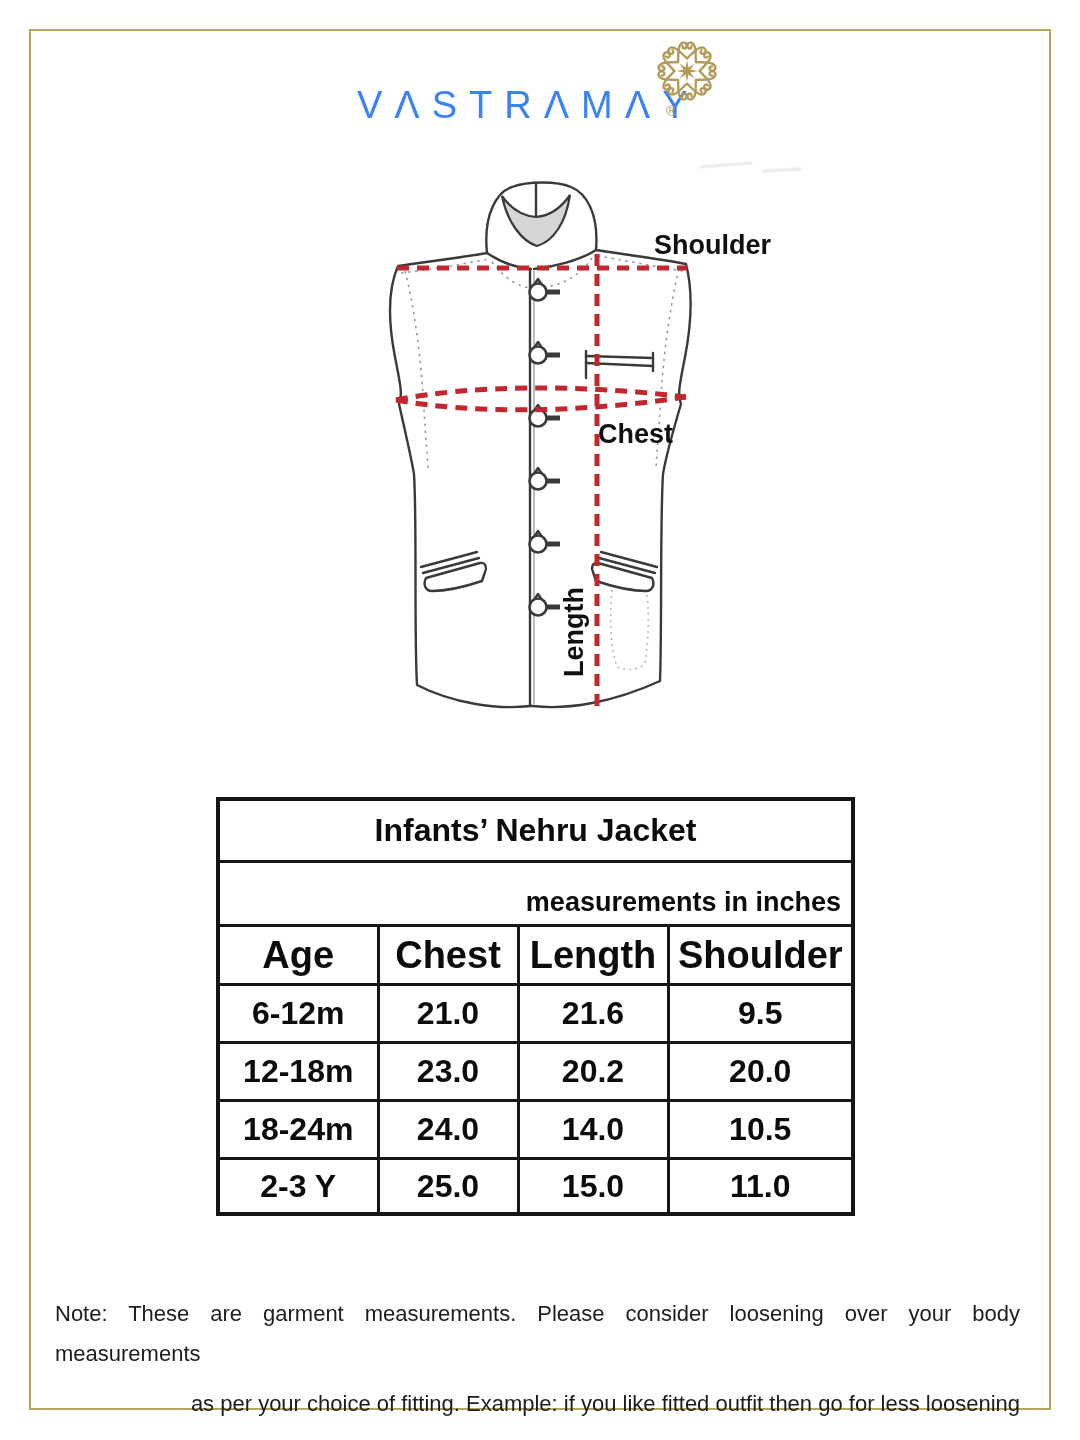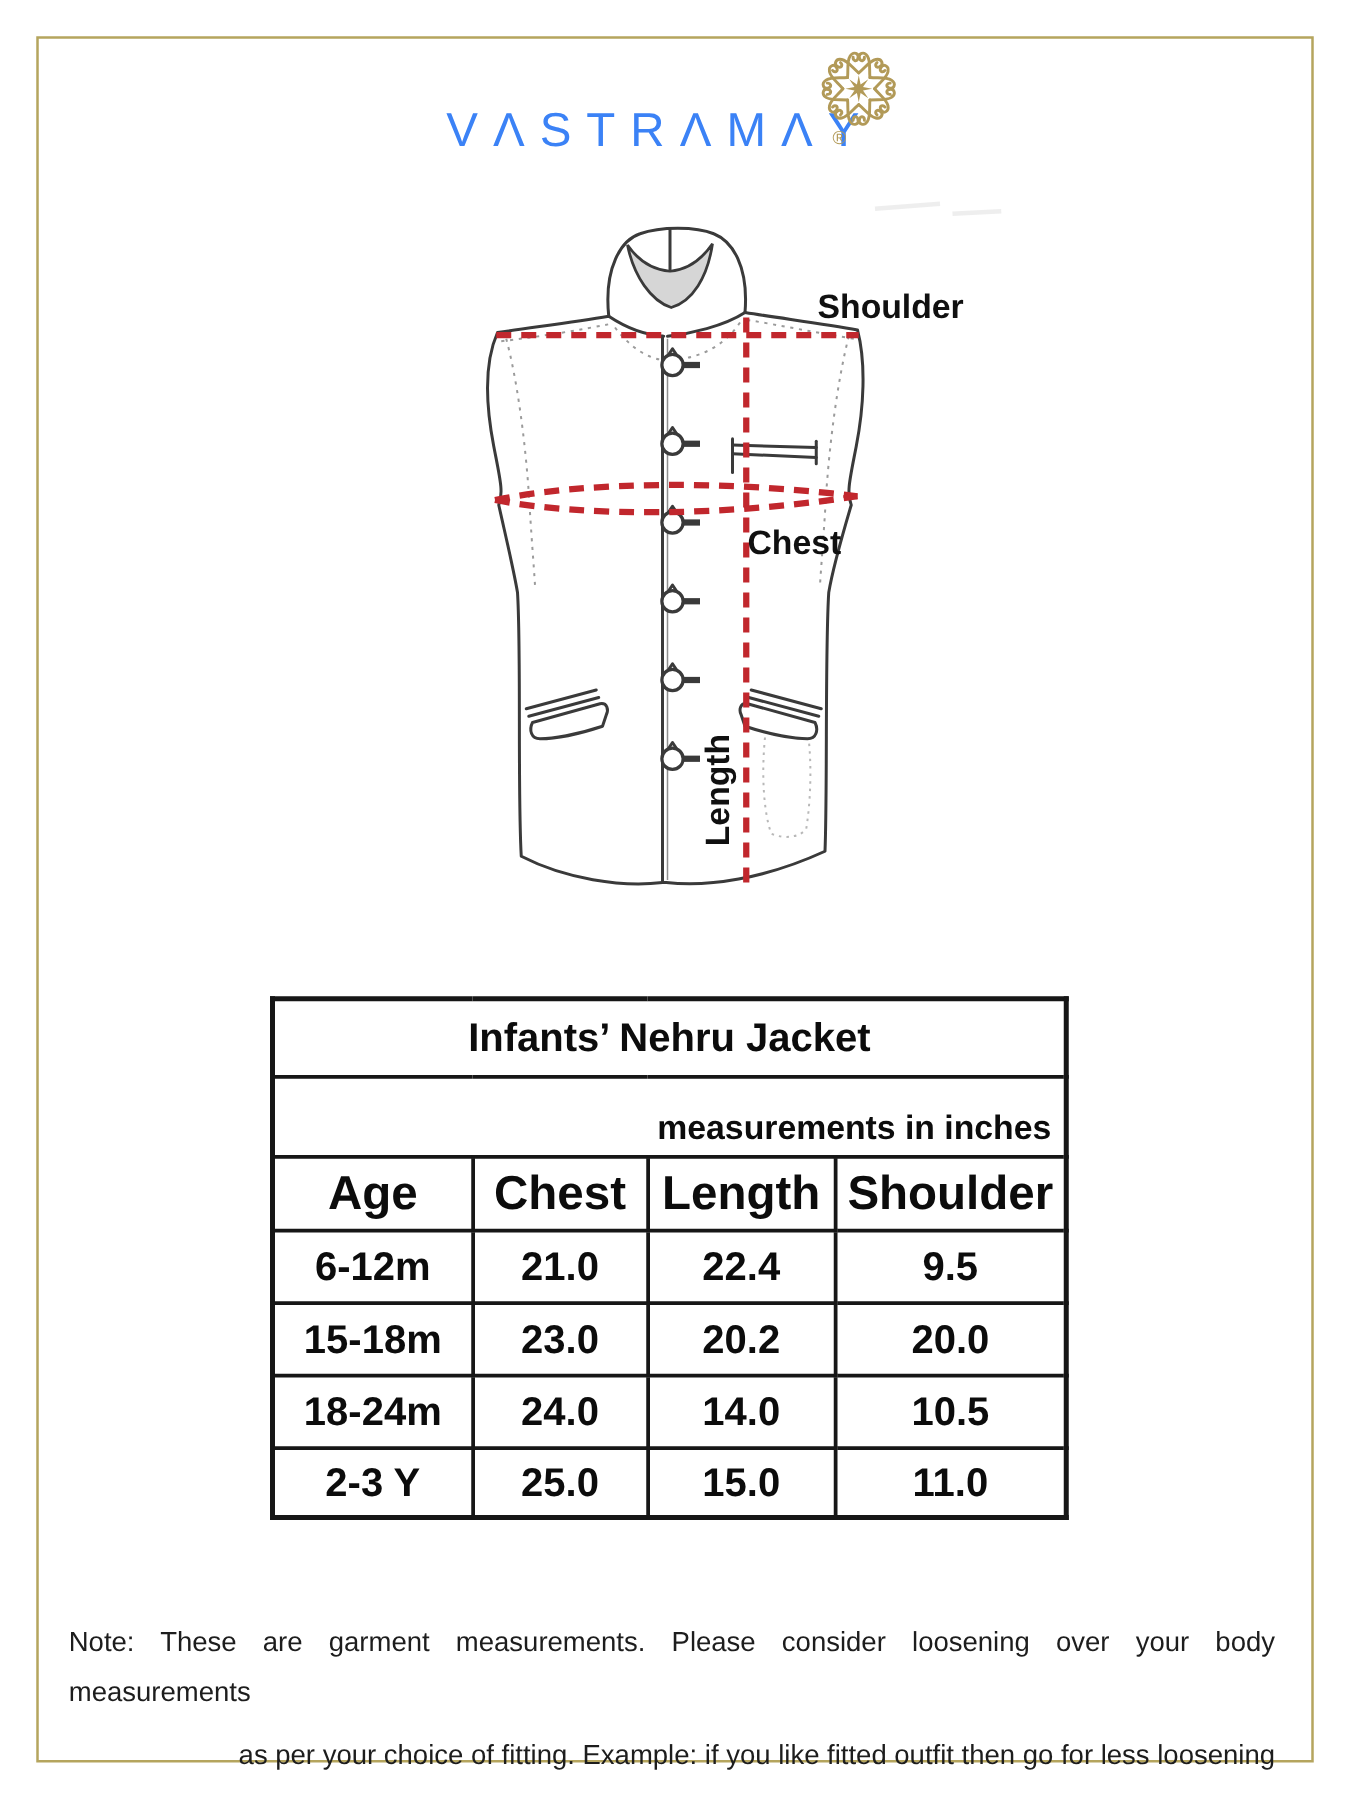--- a/index.html
+++ b/index.html
@@ -216,25 +216,25 @@
       </tr>
       <tr class="row-head">
         <th>Age</th>
         <th>Chest</th>
         <th>Length</th>
         <th>Shoulder</th>
       </tr>
       <tr class="row-data">
         <td>6-12m</td>
         <td>21.0</td>
-        <td>22.4</td>
+        <td>21.6</td>
         <td>9.5</td>
       </tr>
       <tr class="row-data">
-        <td>15-18m</td>
+        <td>12-18m</td>
         <td>23.0</td>
         <td>20.2</td>
         <td>20.0</td>
       </tr>
       <tr class="row-data">
         <td>18-24m</td>
         <td>24.0</td>
         <td>14.0</td>
         <td>10.5</td>
       </tr>

